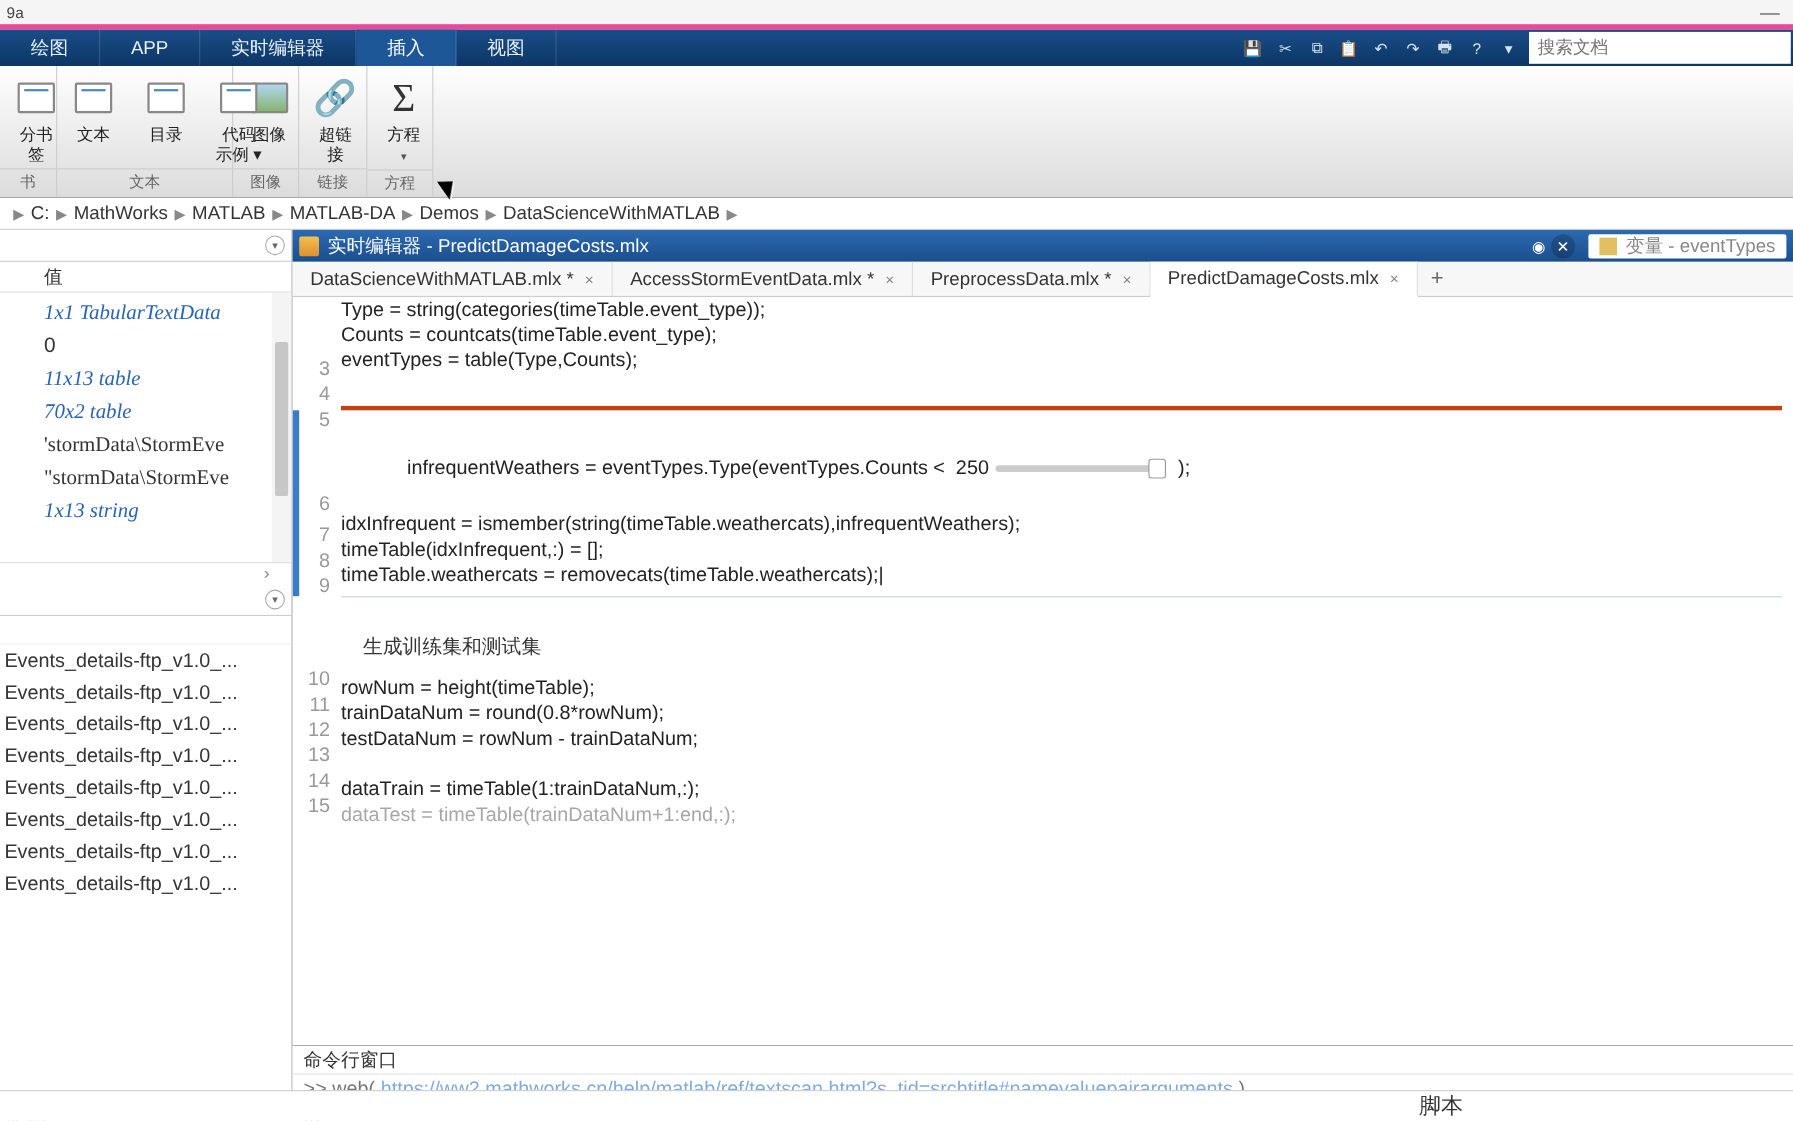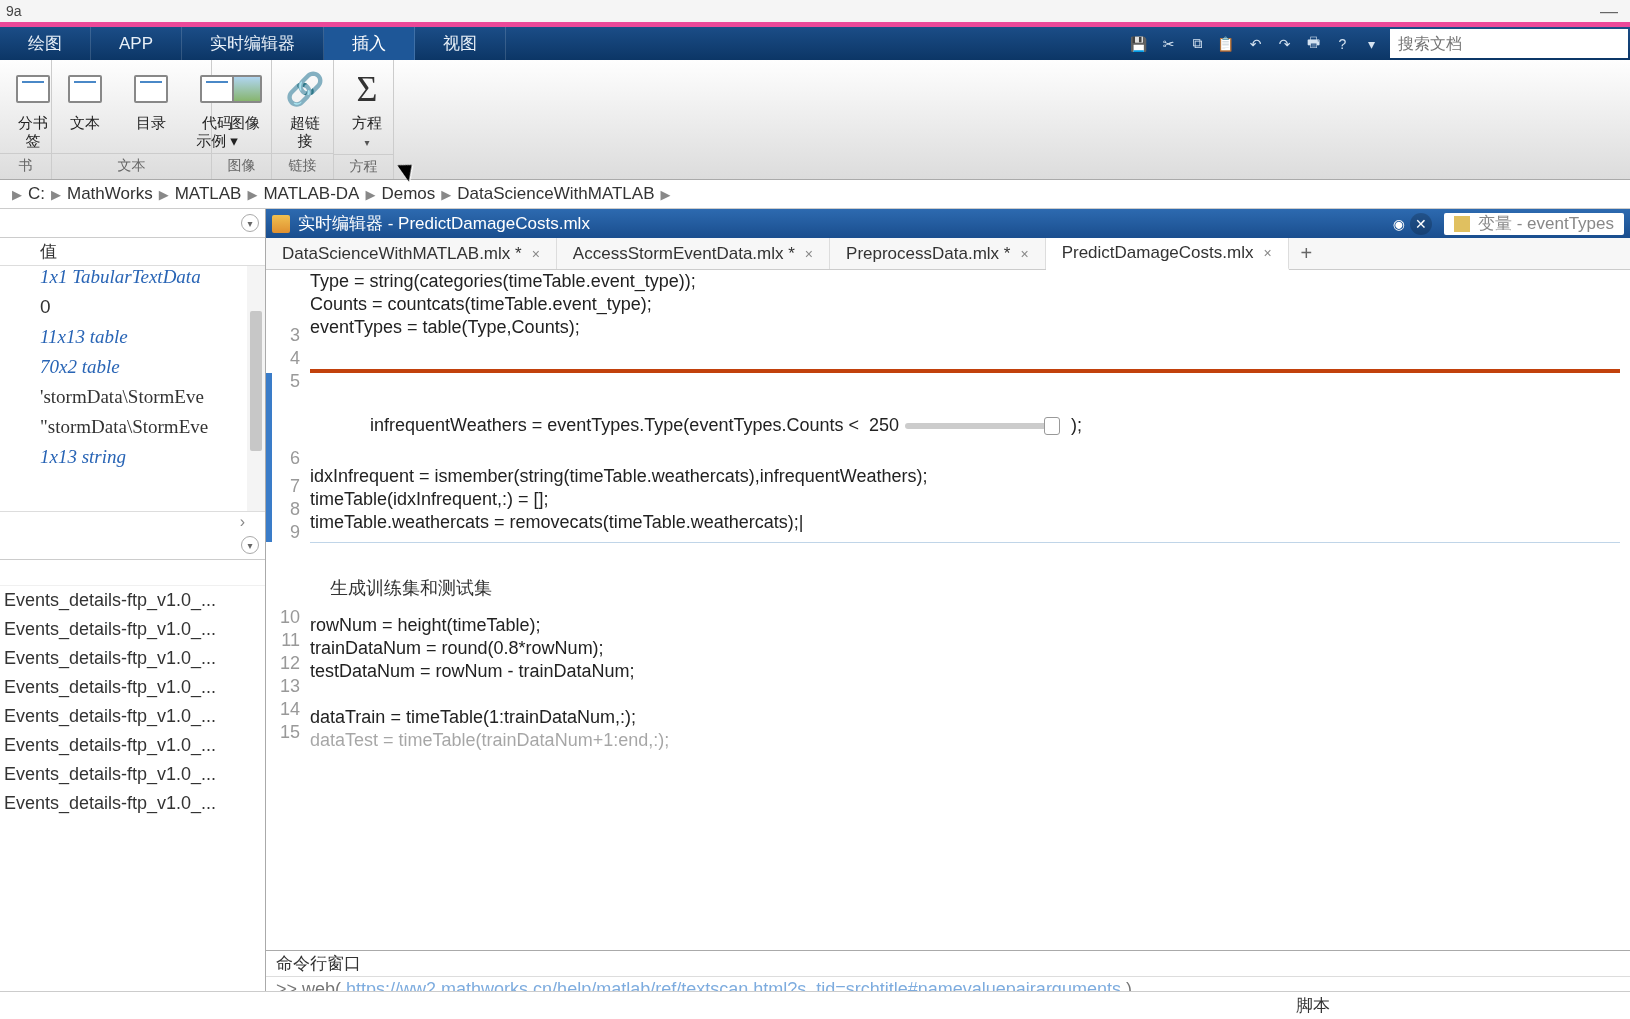--- a/index.html
+++ b/index.html
@@ -44,21 +44,21 @@
 .main { display: flex; height: 830px; }
 
 
 .leftcol { width: 265px; display: flex; flex-direction: column; background: #fff; }
 .panel-header { height: 29px; border-bottom: 1px solid #ccc; display: flex; align-items: center; padding: 0 6px; }
 .panel-header .collapse { margin-left: auto; width: 18px; height: 18px; border: 1px solid #aaa; border-radius: 50%; display: flex; align-items: center; justify-content: center; font-size: 10px; color: #666; cursor: pointer; }
 
 .workspace { height: 293px; display: flex; flex-direction: column; }
 .ws-colhead { height: 28px; border-bottom: 1px solid #ddd; display: flex; align-items: center; padding-left: 40px; font-size: 17px; color: #333; }
 .ws-body { flex: 1; overflow: hidden; position: relative; }
-.ws-row { height: 30px; display: flex; align-items: flex-start; font-size: 19px; padding-left: 40px; }
+.ws-row { height: 30px; display: flex; align-items: flex-end; font-size: 19px; padding-left: 40px; }
 .ws-val-tt { color: #2864b5; font-style: italic; font-family: Georgia, serif; }
 .ws-val-sc { color: #333; }
 .ws-val-str { color: #333; font-family: Georgia, serif; }
 .ws-hscroll { height: 20px; border-top: 1px solid #ddd; display: flex; align-items: center; justify-content: flex-end; padding-right: 20px; }
 .ws-vscroll { position: absolute; right: 0; top: 0; width: 18px; height: 100%; background: #f4f4f4; }
 .ws-vscroll .thumb { width: 12px; margin: 45px 3px; height: 140px; background: #c7c7c7; border-radius: 2px; }
 
 .files { flex: 1; display: flex; flex-direction: column; }
 .files-body { flex: 1; overflow: hidden; }
 .file-row { height: 29px; display: flex; align-items: center; font-size: 18px; color: #333; padding-left: 4px; overflow: hidden; white-space: nowrap; }
@@ -93,21 +93,21 @@
 
 .cmdwin { border-top: 1px solid #aaa; }
 .cmdwin-title { height: 26px; background: #fff; border-bottom: 1px solid #ddd; padding: 0 10px; font-size: 17px; color: #333; display: flex; align-items: center; }
 .cmdwin-body { height: 62px; background: #fff; font-family: Consolas, monospace; font-size: 18px; padding: 2px 10px; }
 .cmd-url { color: #1368c4; }
 .cmd-prompt { display: flex; align-items: center; }
 .cmd-fx { font-style: italic; font-family: Georgia, serif; font-size: 22px; color: #555; margin-right: 10px; }
 
 
 .statusbar { position: absolute; bottom: 0; left: 0; right: 0; height: 28px; background: #fff; border-top: 1px solid #ccc; display: flex; align-items: center; }
-.statusbar .sb-right { margin-left: auto; padding-right: 300px; font-size: 17px; color: #333; }
+.statusbar .sb-right { margin-left: auto; padding-right: 300px; font-size: 20px; color: #333; }
 
 .cursor-arrow { position: absolute; top: 160px; left: 402px; width: 16px; height: 22px; z-index: 1000; }
 .cursor-arrow::before { content: ""; position: absolute; border-left: 12px solid #000; border-top: 8px solid transparent; border-bottom: 12px solid transparent; transform: rotate(-35deg); filter: drop-shadow(1px 1px 0 #fff); }
 </style>
 </head>
 <body>
 
 <div class="titlebar">
   <span>9a</span>
   <span class="spacer"></span>

